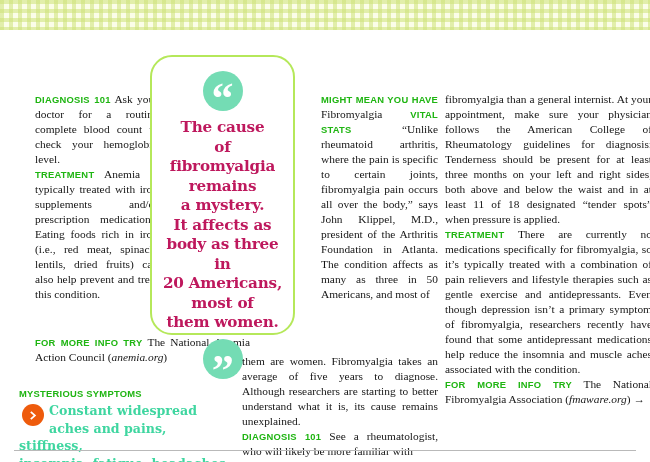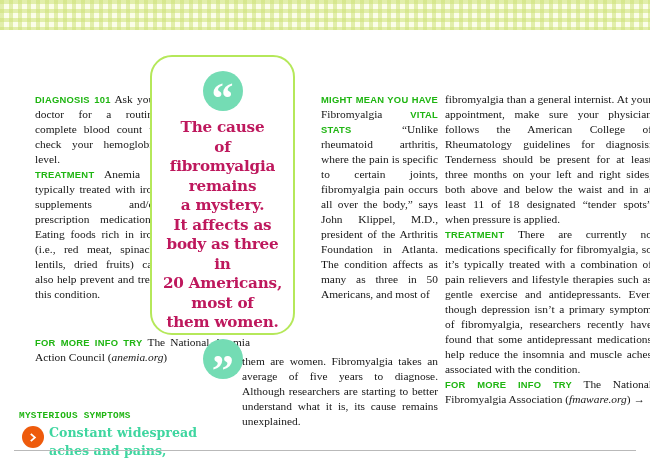--- a/index.html
+++ b/index.html
@@ -109,28 +109,27 @@
     letter-spacing: -0.2px;
   }
 
   
   #symptoms {
     position: absolute;
     left: 19px; top: 388px;
     width: 215px;
   }
   #symptoms-kicker {
-    font-family: Liberation Mono, monospace;
+    font-family: Liberation Sans, sans-serif;
     font-weight: bold;
     font-size: 9.4px;
     letter-spacing: 0.25px;
     color: #1fb512;
     text-transform: uppercase;
     margin-bottom: 3px;
-    margin-top: 22px;
   }
   #symptoms-body {
     position: relative;
     color: #3fd6a0;
     font-family: "DejaVu Serif", serif;
     font-weight: bold;
     font-size: 12.6px;
     line-height: 17.5px;
   }
   #arrow-bullet {
@@ -199,20 +198,21 @@
         <span>“</span>
       </div>
   </div>
 
   <div class="col" id="col2">
     <p><span class="kicker">MIGHT MEAN YOU HAVE</span> <span>Fibromyalgia</span> <span class="kicker">VITAL STATS</span> <span>“Unlike rheumatoid arthritis, where the pain is specific to certain joints, fibromyalgia pain occurs all over the body,” says John Klippel, M.D., president of the Arthritis Foundation in Atlanta. The condition affects as many as three in 50 Americans, and most of</span></p>
   </div>
 
   <div class="col" id="col2b">
     <p><span>them are women. Fibromyalgia takes an average of five years to diagnose. Although researchers are starting to better understand what it is, its cause remains unexplained.</span></p>
+    <p><span class="kicker">DIAGNOSIS 101</span> <span>See a rheumatologist, who will likely be more familiar with</span></p>
   </div>
 
   <div class="col" id="col3">
     <p><span>fibromyalgia than a general internist. At your appointment, make sure your physician follows the American College of Rheumatology guidelines for diagnosis: Tenderness should be present for at least three months on your left and right sides, both above and below the waist and in at least 11 of 18 designated “tender spots” when pressure is applied.</span></p>
     <p><span class="kicker">TREATMENT</span> <span>There are currently no medications specifically for fibromyalgia, so it’s typically treated with a combination of pain relievers and lifestyle therapies such as gentle exercise and antidepressants. Even though depression isn’t a primary symptom of fibromyalgia, researchers recently have found that some antidepressant medications help reduce the insomnia and muscle aches associated with the condition.</span></p>
     <p><span class="kicker">FOR MORE INFO TRY</span> <span>The National Fibromyalgia Association (</span><span class="it">fmaware.org</span><span>)</span> <span>→</span></p>
   </div>
 
   <div id="bottom-rule"></div>
 

